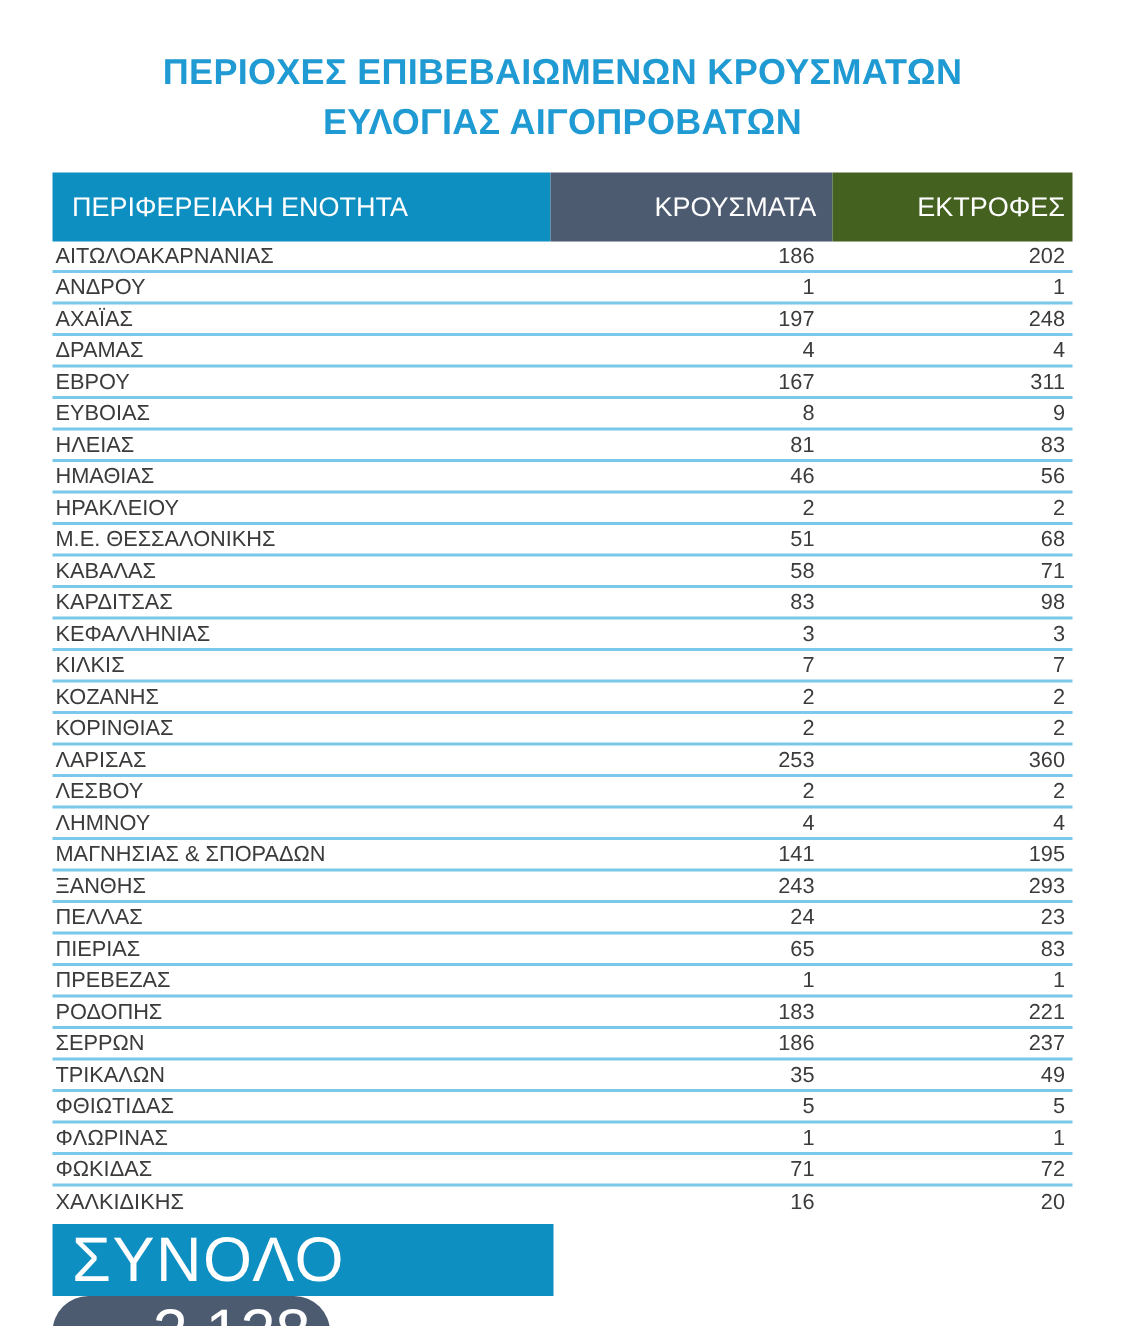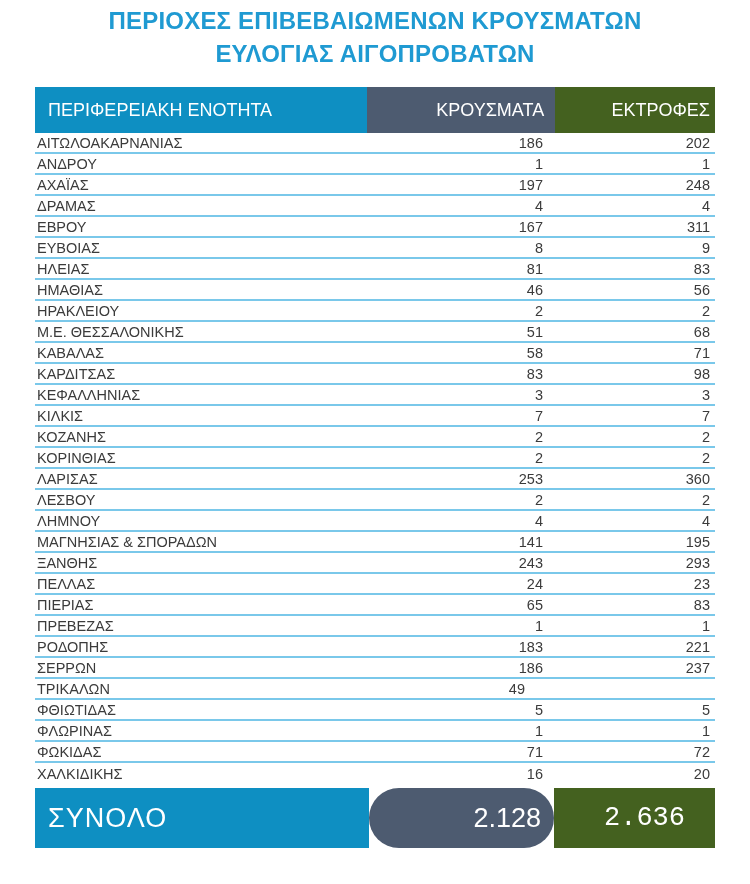--- a/index.html
+++ b/index.html
@@ -12,41 +12,41 @@
   }
   *{box-sizing:border-box;}
   html,body{margin:0;padding:0;}
   body{
     width:750px;height:884px;background:#FFFFFF;
     font-family:"Liberation Sans","DejaVu Sans",sans-serif;
     overflow:hidden;
   }
   .page{width:750px;height:884px;}
   .title{
-    padding-top:4px;text-align:center;
+    padding-top:32px;text-align:center;
     color:var(--title-blue);font-size:24px;font-weight:700;line-height:33px;
     letter-spacing:0.2px;
   }
   .table{width:680px;margin:17px 35px 0 35px;}
   .thead{display:flex;height:46px;color:#FFFFFF;font-size:18px;}
   .th{display:flex;align-items:center;}
   .th-region{width:334px;background:var(--blue);padding-left:13px;}
   .th-cases{width:190px;background:var(--slate);justify-content:flex-end;padding-right:11px;}
   .th-farms{width:161px;background:var(--olive);justify-content:flex-end;padding-right:5px;}
   .tbody{width:680px;}
   .tr{
     display:flex;height:21px;align-items:center;
     border-bottom:2px solid var(--divider);
     font-size:14.5px;color:var(--row-text);
   }
   .tr:last-child{border-bottom:none;}
   .td-region{width:334px;padding-left:2px;white-space:nowrap;overflow:hidden;}
   .td-cases{width:185px;text-align:right;padding-right:11px;}
   .td-farms{width:161px;text-align:right;padding-right:5px;}
-  .tfoot{display:flex;height:60px;margin-top:4px;color:#FFFFFF;font-size:27px;}
+  .tfoot{display:flex;height:60px;margin-top:4px;color:#FFFFFF;font-size:42px;flex-direction:column;}
   .tf{display:flex;align-items:center;}
   .tf-label{width:334px;background:var(--blue);padding-left:13px;letter-spacing:1px;}
   .tf-cases{width:185px;background:var(--slate);justify-content:flex-end;padding-right:13px;border-radius:31px;}
   .tf-farms{width:161px;background:var(--olive);justify-content:flex-end;padding-right:30px;font-family:Liberation Mono, monospace;}
 </style>
 </head>
 <body>
 
 <div class="page">
 
@@ -215,20 +215,21 @@
   </div>
 
   <div class="tr">
     <div class="td-region">ΣΕΡΡΩΝ</div>
     <div class="td-cases">186</div>
     <div class="td-farms">237</div>
   </div>
 
   <div class="tr">
     <div class="td-region">ΤΡΙΚΑΛΩΝ</div>
+    <div class="td-cases">35</div>
     <div class="td-farms">49</div>
   </div>
 
   <div class="tr">
     <div class="td-region">ΦΘΙΩΤΙΔΑΣ</div>
     <div class="td-cases">5</div>
     <div class="td-farms">5</div>
   </div>
 
   <div class="tr">

